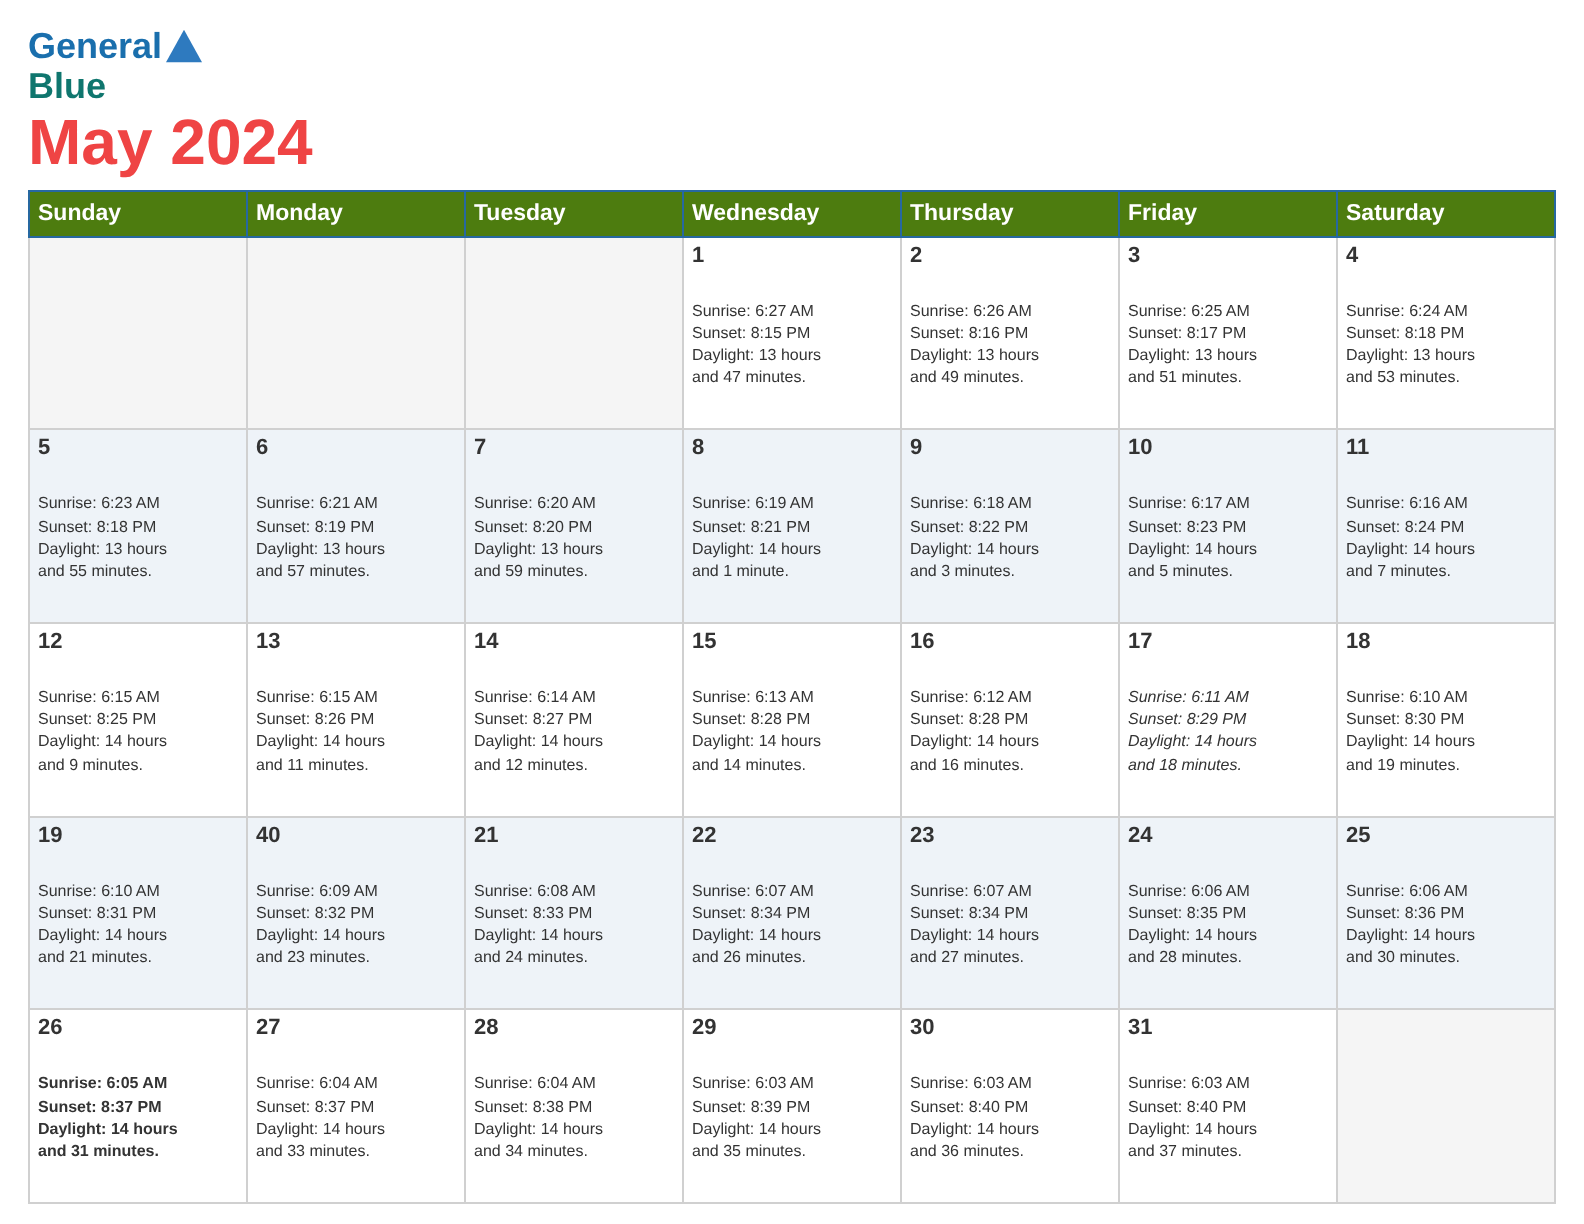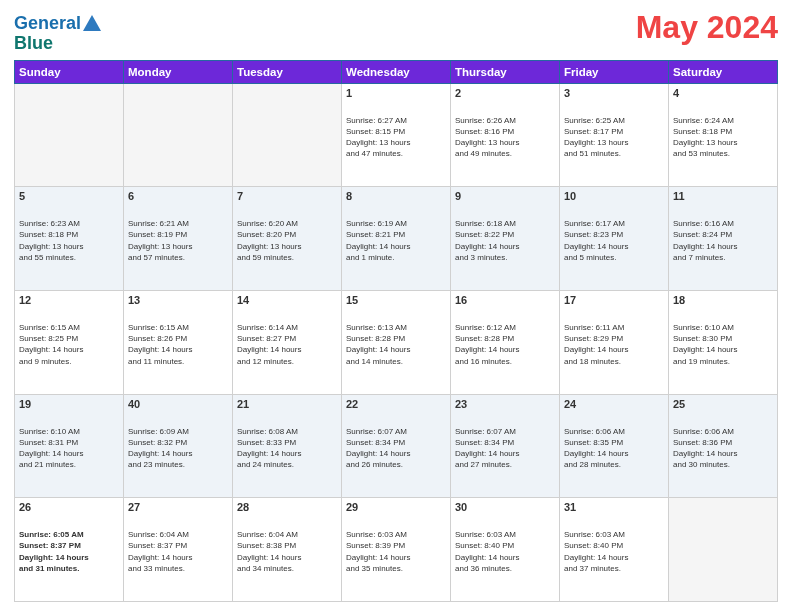--- a/index.html
+++ b/index.html
@@ -15,20 +15,21 @@
       height: 612px;
       padding: 10px 14px 10px 14px;
       display: flex;
       flex-direction: column;
     }
     .header {
       display: flex;
       justify-content: space-between;
       align-items: flex-start;
       margin-bottom: 6px;
+      flex-direction: column;
     }
     .logo {
       display: flex;
       align-items: center;
       margin-top: 4px;
     }
     .logo-text {
       font-size: 18px;
       font-weight: bold;
       color: #333;
@@ -57,21 +58,21 @@
       color: #555;
     }
     .calendar {
       flex: 1;
       border: 1px solid #ccc;
       border-collapse: collapse;
       width: 100%;
       table-layout: fixed;
     }
     .calendar th {
-      background-color: #6d28d9;
+      background-color: #4d7c0f;
       color: #fff;
       font-size: 11.5px;
       font-weight: bold;
       padding: 5px 4px;
       text-align: left;
       border: 1px solid #2668a0;
     }
     .calendar td {
       vertical-align: top;
       padding: 3px 4px;
@@ -253,21 +254,21 @@
           </td>
           <td>
             <div class="day-number">16</div>
             <div class="day-info" style="white-space: pre-line;">Sunrise: 6:12 AM
 Sunset: 8:28 PM
 Daylight: 14 hours
 and 16 minutes.</div>
           </td>
           <td>
             <div class="day-number">17</div>
-            <div class="day-info" style="white-space: pre-line;">Sunrise: 6:11 AM
+            <div class="day-info" style="white-space: pre-line; font-style: italic;">Sunrise: 6:11 AM
 Sunset: 8:29 PM
 Daylight: 14 hours
 and 18 minutes.</div>
           </td>
           <td>
             <div class="day-number">18</div>
             <div class="day-info" style="white-space: pre-line;">Sunrise: 6:10 AM
 Sunset: 8:30 PM
 Daylight: 14 hours
 and 19 minutes.</div>

